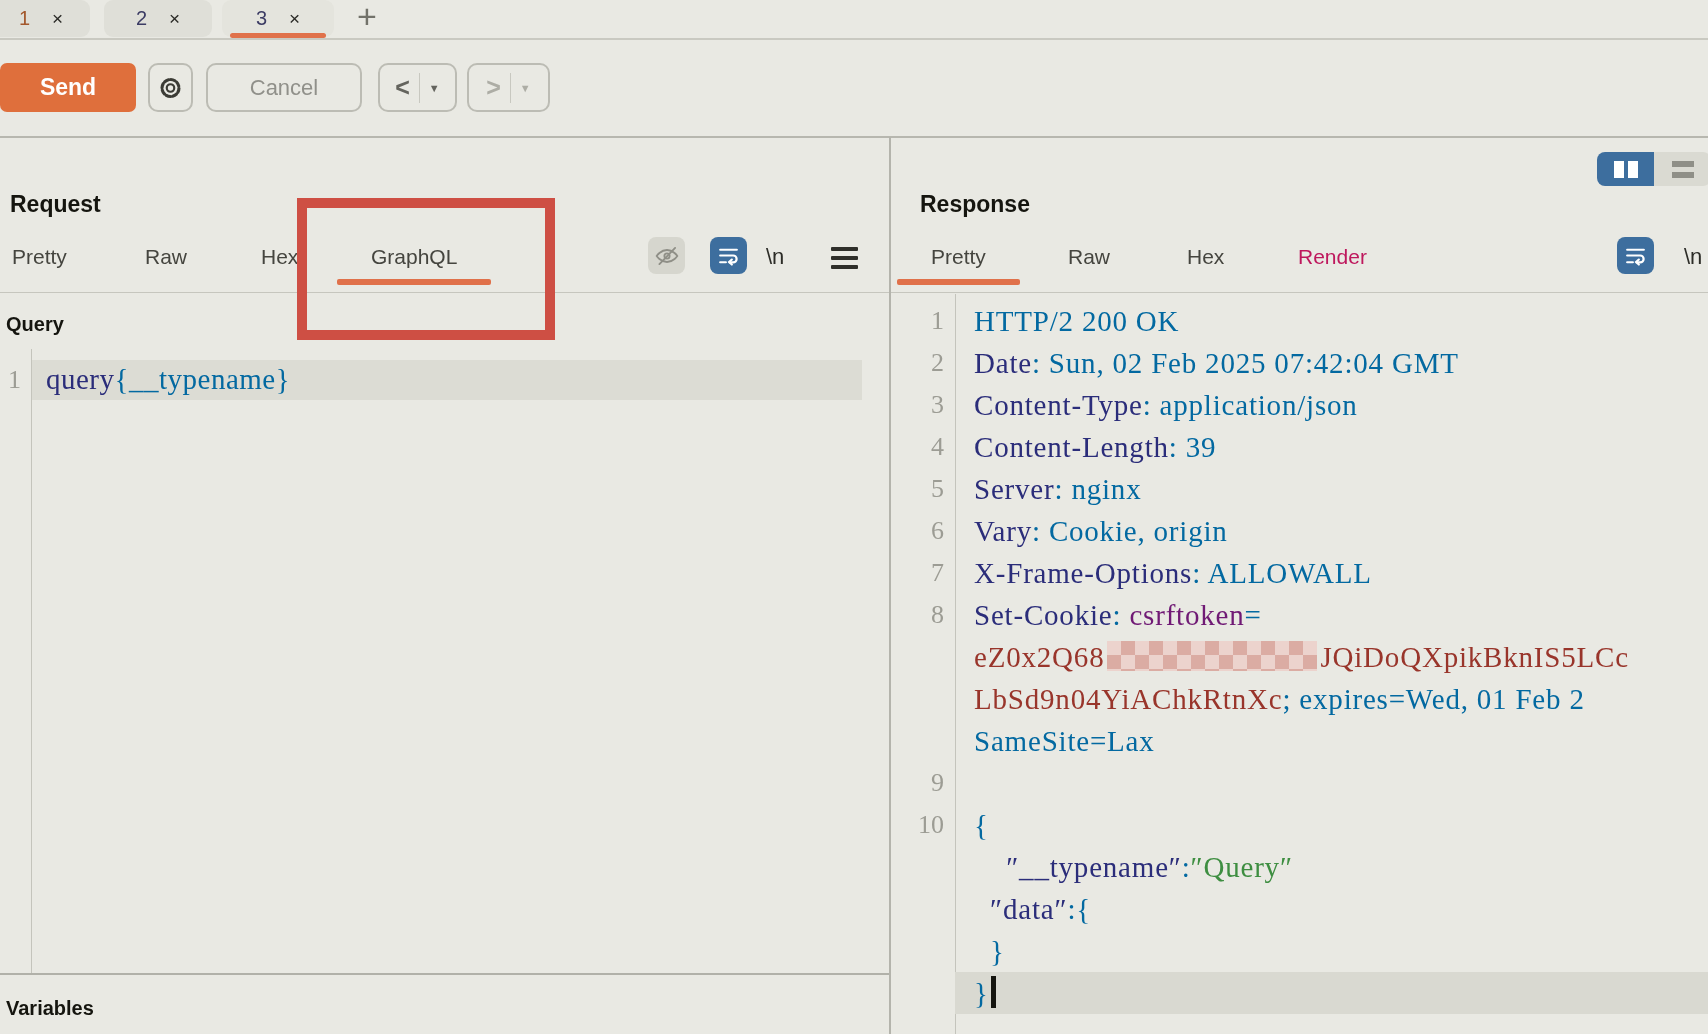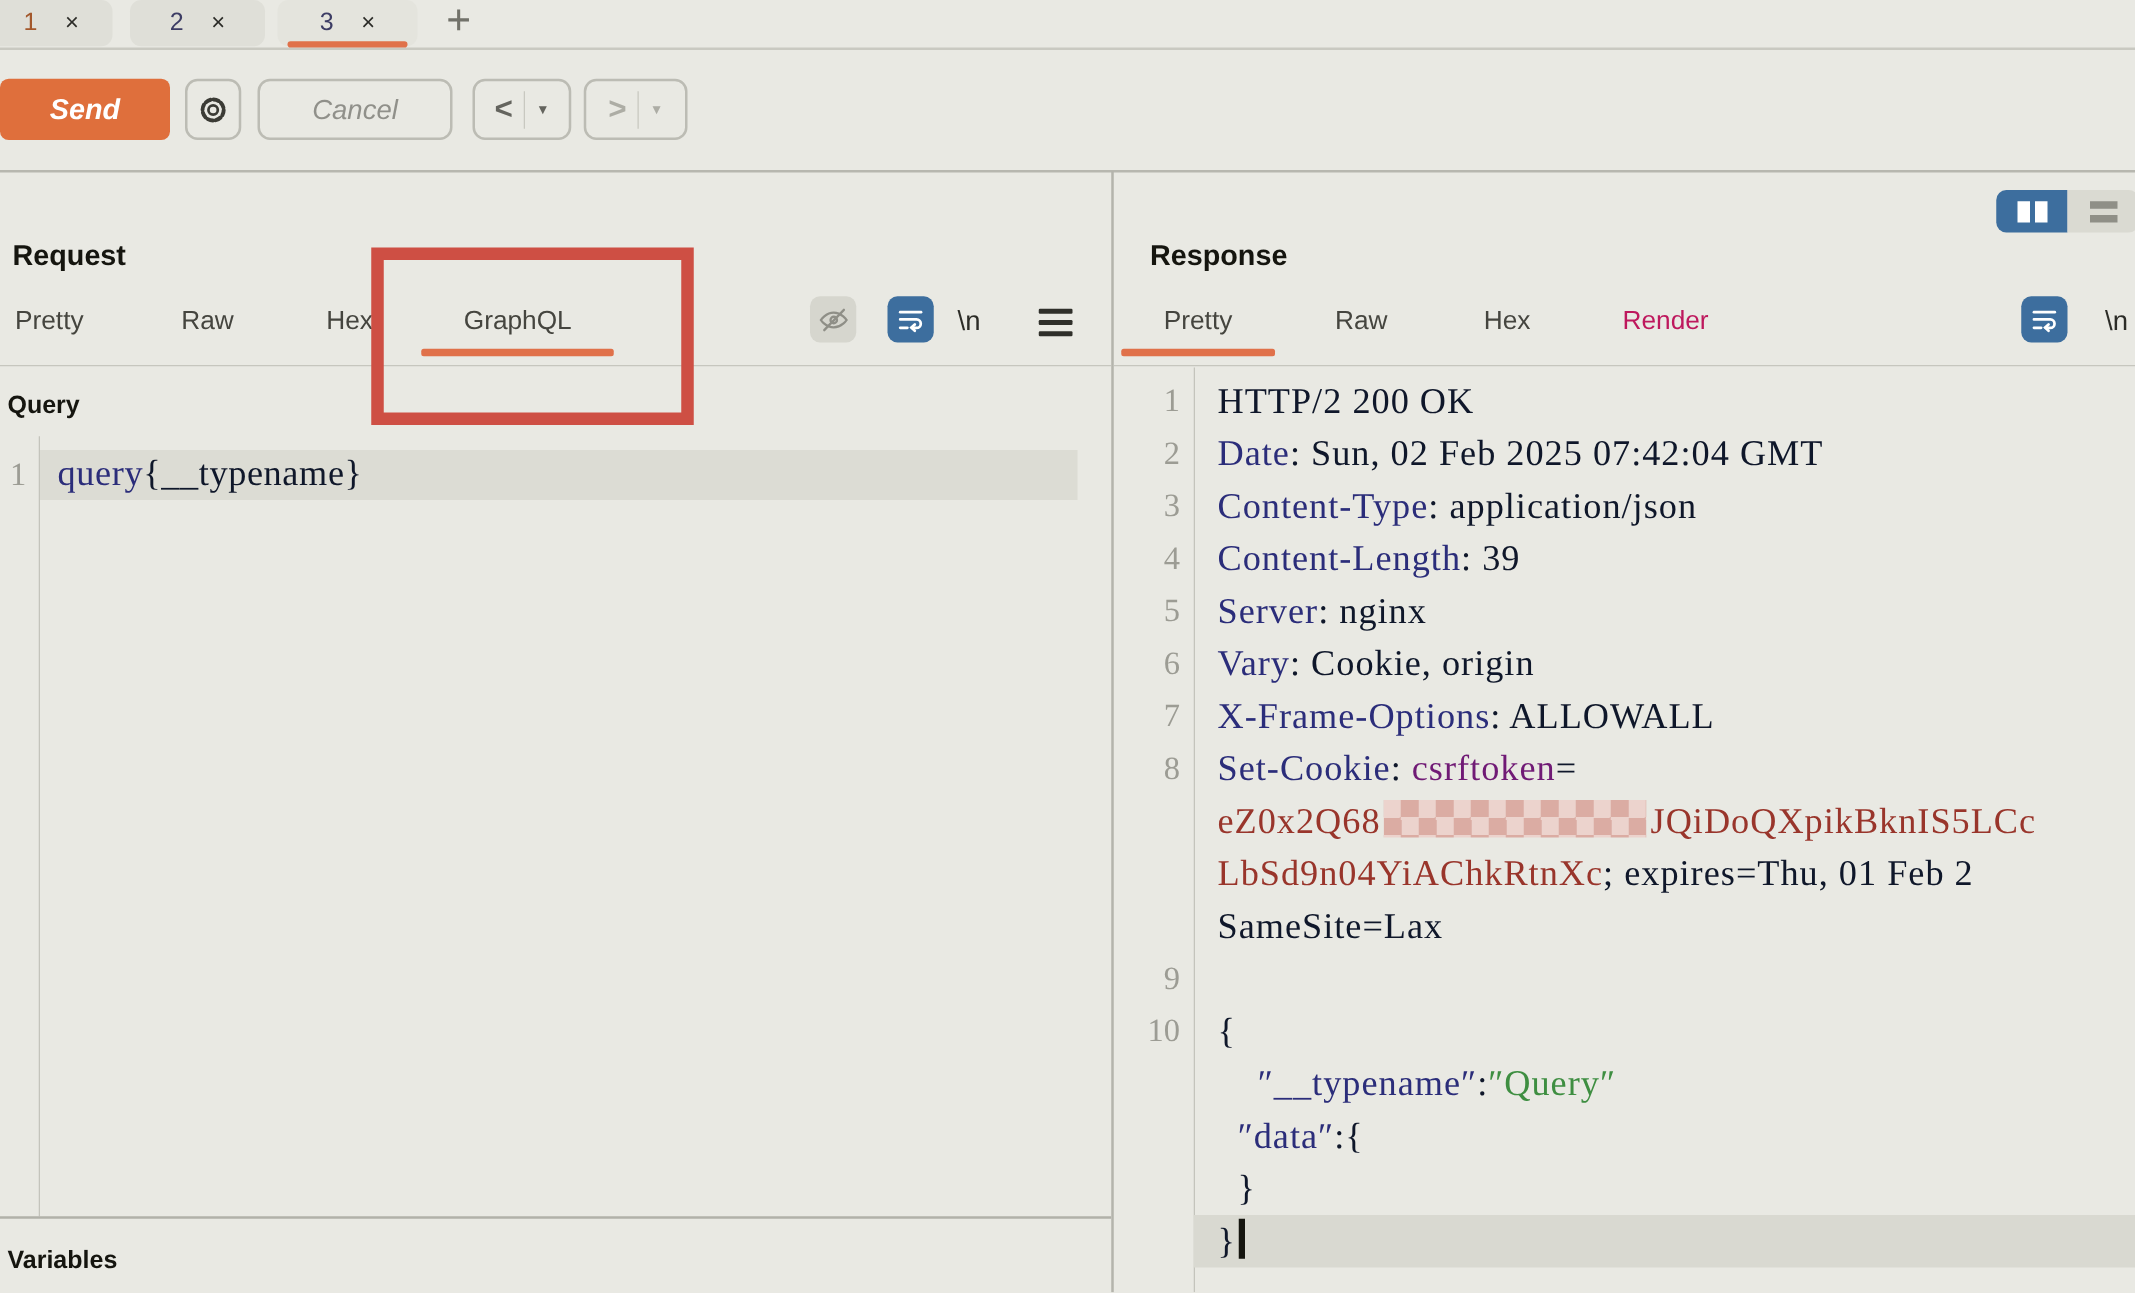--- a/index.html
+++ b/index.html
@@ -12,21 +12,21 @@
         display:flex;align-items:center;justify-content:center;gap:22px;font-size:20px;cursor:default;}
   .stab.sel{background:#e4e4dd;}
   .stab.sel::after{content:"";position:absolute;left:8px;right:8px;bottom:-1px;height:5px;
         background:#e0714a;border-radius:3px;}
   .stab-x{color:#2b2b27;font-size:19px;}
   .newtab{position:absolute;left:352px;top:-3px;font-size:34px;color:#72726a;width:30px;text-align:center;}
 
   
   .toolbar{position:absolute;top:40px;left:0;right:0;height:96px;border-bottom:2px solid #b7b7af;}
   .toolbar button{position:absolute;top:23px;height:49px;box-sizing:border-box;
-        font-family:"Liberation Sans",sans-serif;cursor:pointer;font-style:italic;}
+        font-family:"Liberation Sans",sans-serif;cursor:pointer;}
   .send{left:0;width:136px;background:#df6f3c;border:none;border-radius:7px;
         color:#ffffff;font-size:23px;font-weight:bold;}
   .gearbtn{left:148px;width:45px;background:none;border:2px solid #bcbcb4;border-radius:10px;
         display:flex;align-items:center;justify-content:center;}
   .cancel{left:206px;width:156px;background:none;border:2px solid #bcbcb4;border-radius:10px;
         color:#90908a;font-size:22px;}
   .nav{background:none;border:2px solid #bcbcb4;border-radius:10px;
         display:flex;align-items:center;justify-content:center;gap:9px;}
   .nav.back{left:378px;width:79px;}
   .nav.fwd{left:467px;width:83px;}
@@ -85,21 +85,21 @@
   
   .r-gutter-line{position:absolute;left:64px;top:157px;bottom:0;width:1px;background:#c4c4bc;}
   .resp-lines{position:absolute;top:163px;left:0;right:0;}
   .resp-row{display:flex;height:42px;line-height:42px;}
   .resp-num{flex:0 0 53px;text-align:right;font-family:"Liberation Serif",serif;
         font-size:26px;color:#9c9c94;padding-right:11px;}
   .resp-text{flex:1;padding-left:19px;white-space:pre;font-family:"Liberation Serif",serif;
         font-size:29px;letter-spacing:0.8px;color:#3b3b35;overflow:hidden;}
   .resp-text.hl{background:#d9d9d1;}
 
-  .seg-plain{color:#0f172a;}
+  .seg-plain{color:#0369a1;}
   .seg-kw,.seg-hname,.seg-key{color:#2b2d7a;}
   .seg-csrf{color:#701a75;}
   .seg-token{color:#99352b;}
   .seg-str{color:#3e8e41;}
   .seg-redact{display:inline-block;width:210px;height:30px;margin:0 3px;vertical-align:-4px;
         background:repeating-conic-gradient(#d8a198 0% 25%, #eccfc9 0% 50%);
         background-size:28px 28px;opacity:.85;}
   .caret{display:inline-block;width:5px;height:32px;background:#15150f;vertical-align:-5px;margin-left:2px;}
 
   
@@ -257,21 +257,21 @@
         <div class="resp-row">
           <span class="resp-num">8</span>
           <span class="resp-text"><span class="seg-hname">Set-Cookie</span><span class="seg-plain">: </span><span class="seg-csrf">csrftoken</span><span class="seg-plain">=</span></span>
         </div>
         <div class="resp-row">
           <span class="resp-num"></span>
           <span class="resp-text"><span class="seg-token">eZ0x2Q68</span><span class="seg-redact"></span><span class="seg-token">JQiDoQXpikBknIS5LCc</span></span>
         </div>
         <div class="resp-row">
           <span class="resp-num"></span>
-          <span class="resp-text"><span class="seg-token">LbSd9n04YiAChkRtnXc</span><span class="seg-plain">; expires=Thu, 01 Feb 2</span></span>
+          <span class="resp-text"><span class="seg-token">LbSd9n04YiAChkRtnXc</span><span class="seg-plain">; expires=Wed, 01 Feb 2</span></span>
         </div>
         <div class="resp-row">
           <span class="resp-num"></span>
           <span class="resp-text"><span class="seg-plain">SameSite=Lax</span></span>
         </div>
         <div class="resp-row">
           <span class="resp-num">9</span>
           <span class="resp-text"></span>
         </div>
         <div class="resp-row">

